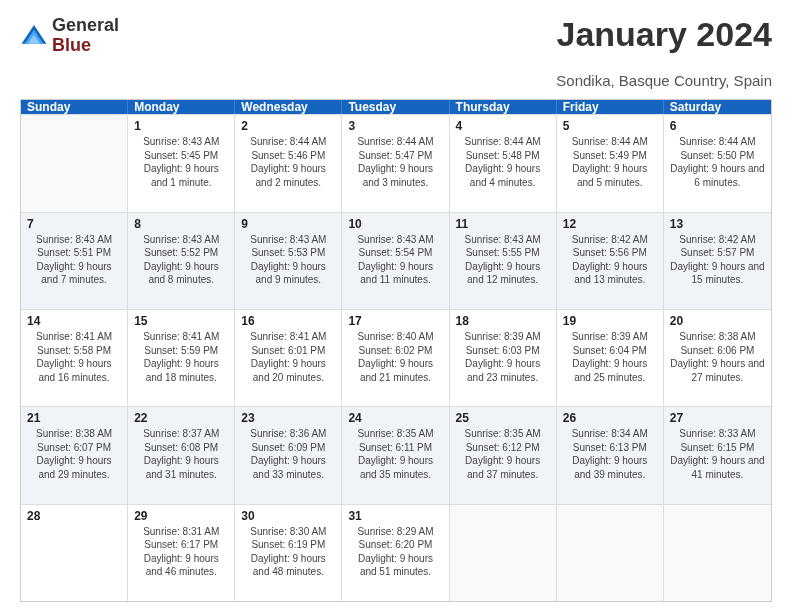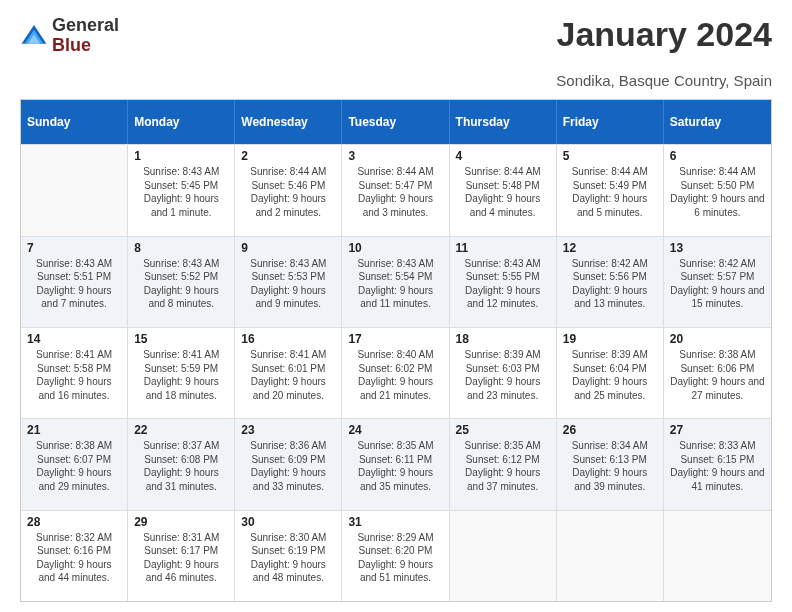--- a/index.html
+++ b/index.html
@@ -61,21 +61,21 @@
     }
     .cal-header {
       display: grid;
       grid-template-columns: repeat(7, 1fr);
       background: #1565c0;
     }
     .cal-header-cell {
       color: #fff;
       font-size: 12px;
       font-weight: bold;
-      padding: 15px 6px;
+      padding: 0 6px;
       text-align: left;
       border-right: 1px solid #3a7fd4;
     }
     .cal-header-cell:last-child { border-right: none; }
     .cal-body {
       display: flex;
       flex-direction: column;
       flex: 1;
     }
     .cal-row {
@@ -255,21 +255,20 @@
             <div class="cell-text">Sunrise: 8:34 AM<br>Sunset: 6:13 PM<br>Daylight: 9 hours and 39 minutes.</div>
           </div>
           <div class="cal-cell shaded">
             <div class="day-num">27</div>
             <div class="cell-text">Sunrise: 8:33 AM<br>Sunset: 6:15 PM<br>Daylight: 9 hours and 41 minutes.</div>
           </div>
         </div>
         <div class="cal-row">
           <div class="cal-cell">
             <div class="day-num">28</div>
-            <div class="cell-text">Sunrise: 8:32 AM<br>Sunset: 6:16 PM<br>Daylight: 9 hours and 44 minutes.</div>
           </div>
           <div class="cal-cell">
             <div class="day-num">29</div>
             <div class="cell-text">Sunrise: 8:31 AM<br>Sunset: 6:17 PM<br>Daylight: 9 hours and 46 minutes.</div>
           </div>
           <div class="cal-cell">
             <div class="day-num">30</div>
             <div class="cell-text">Sunrise: 8:30 AM<br>Sunset: 6:19 PM<br>Daylight: 9 hours and 48 minutes.</div>
           </div>
           <div class="cal-cell">

